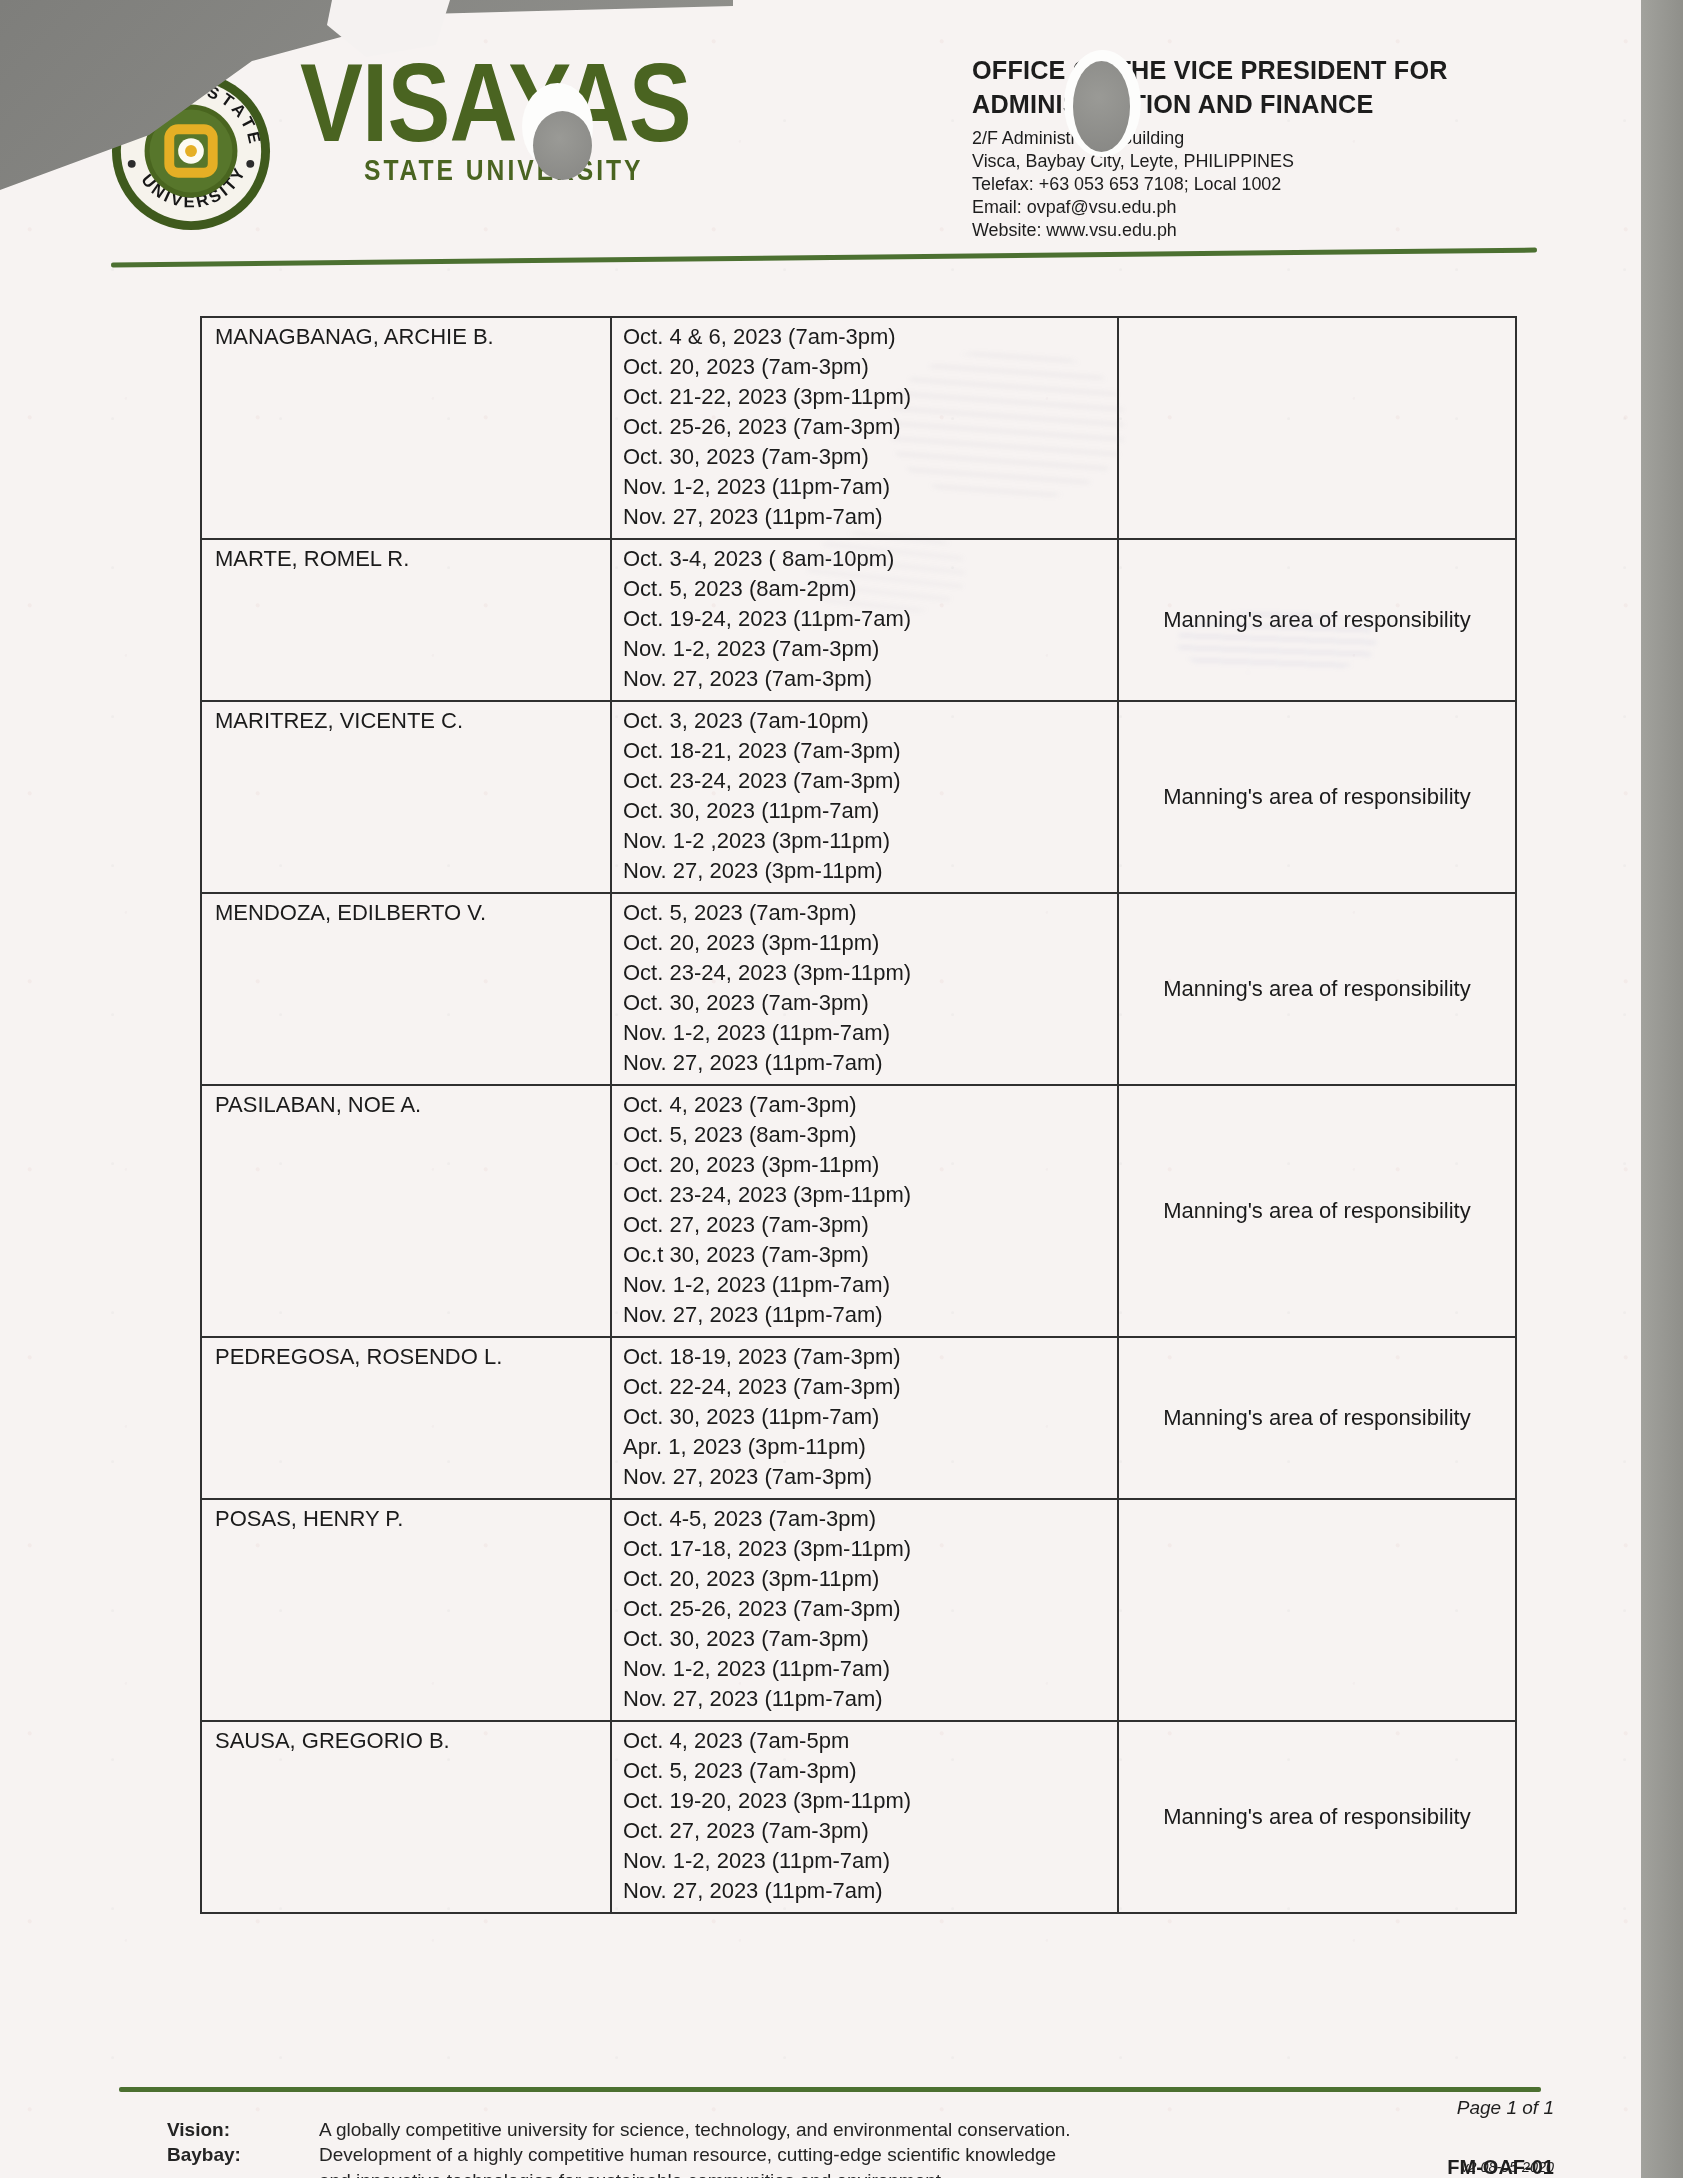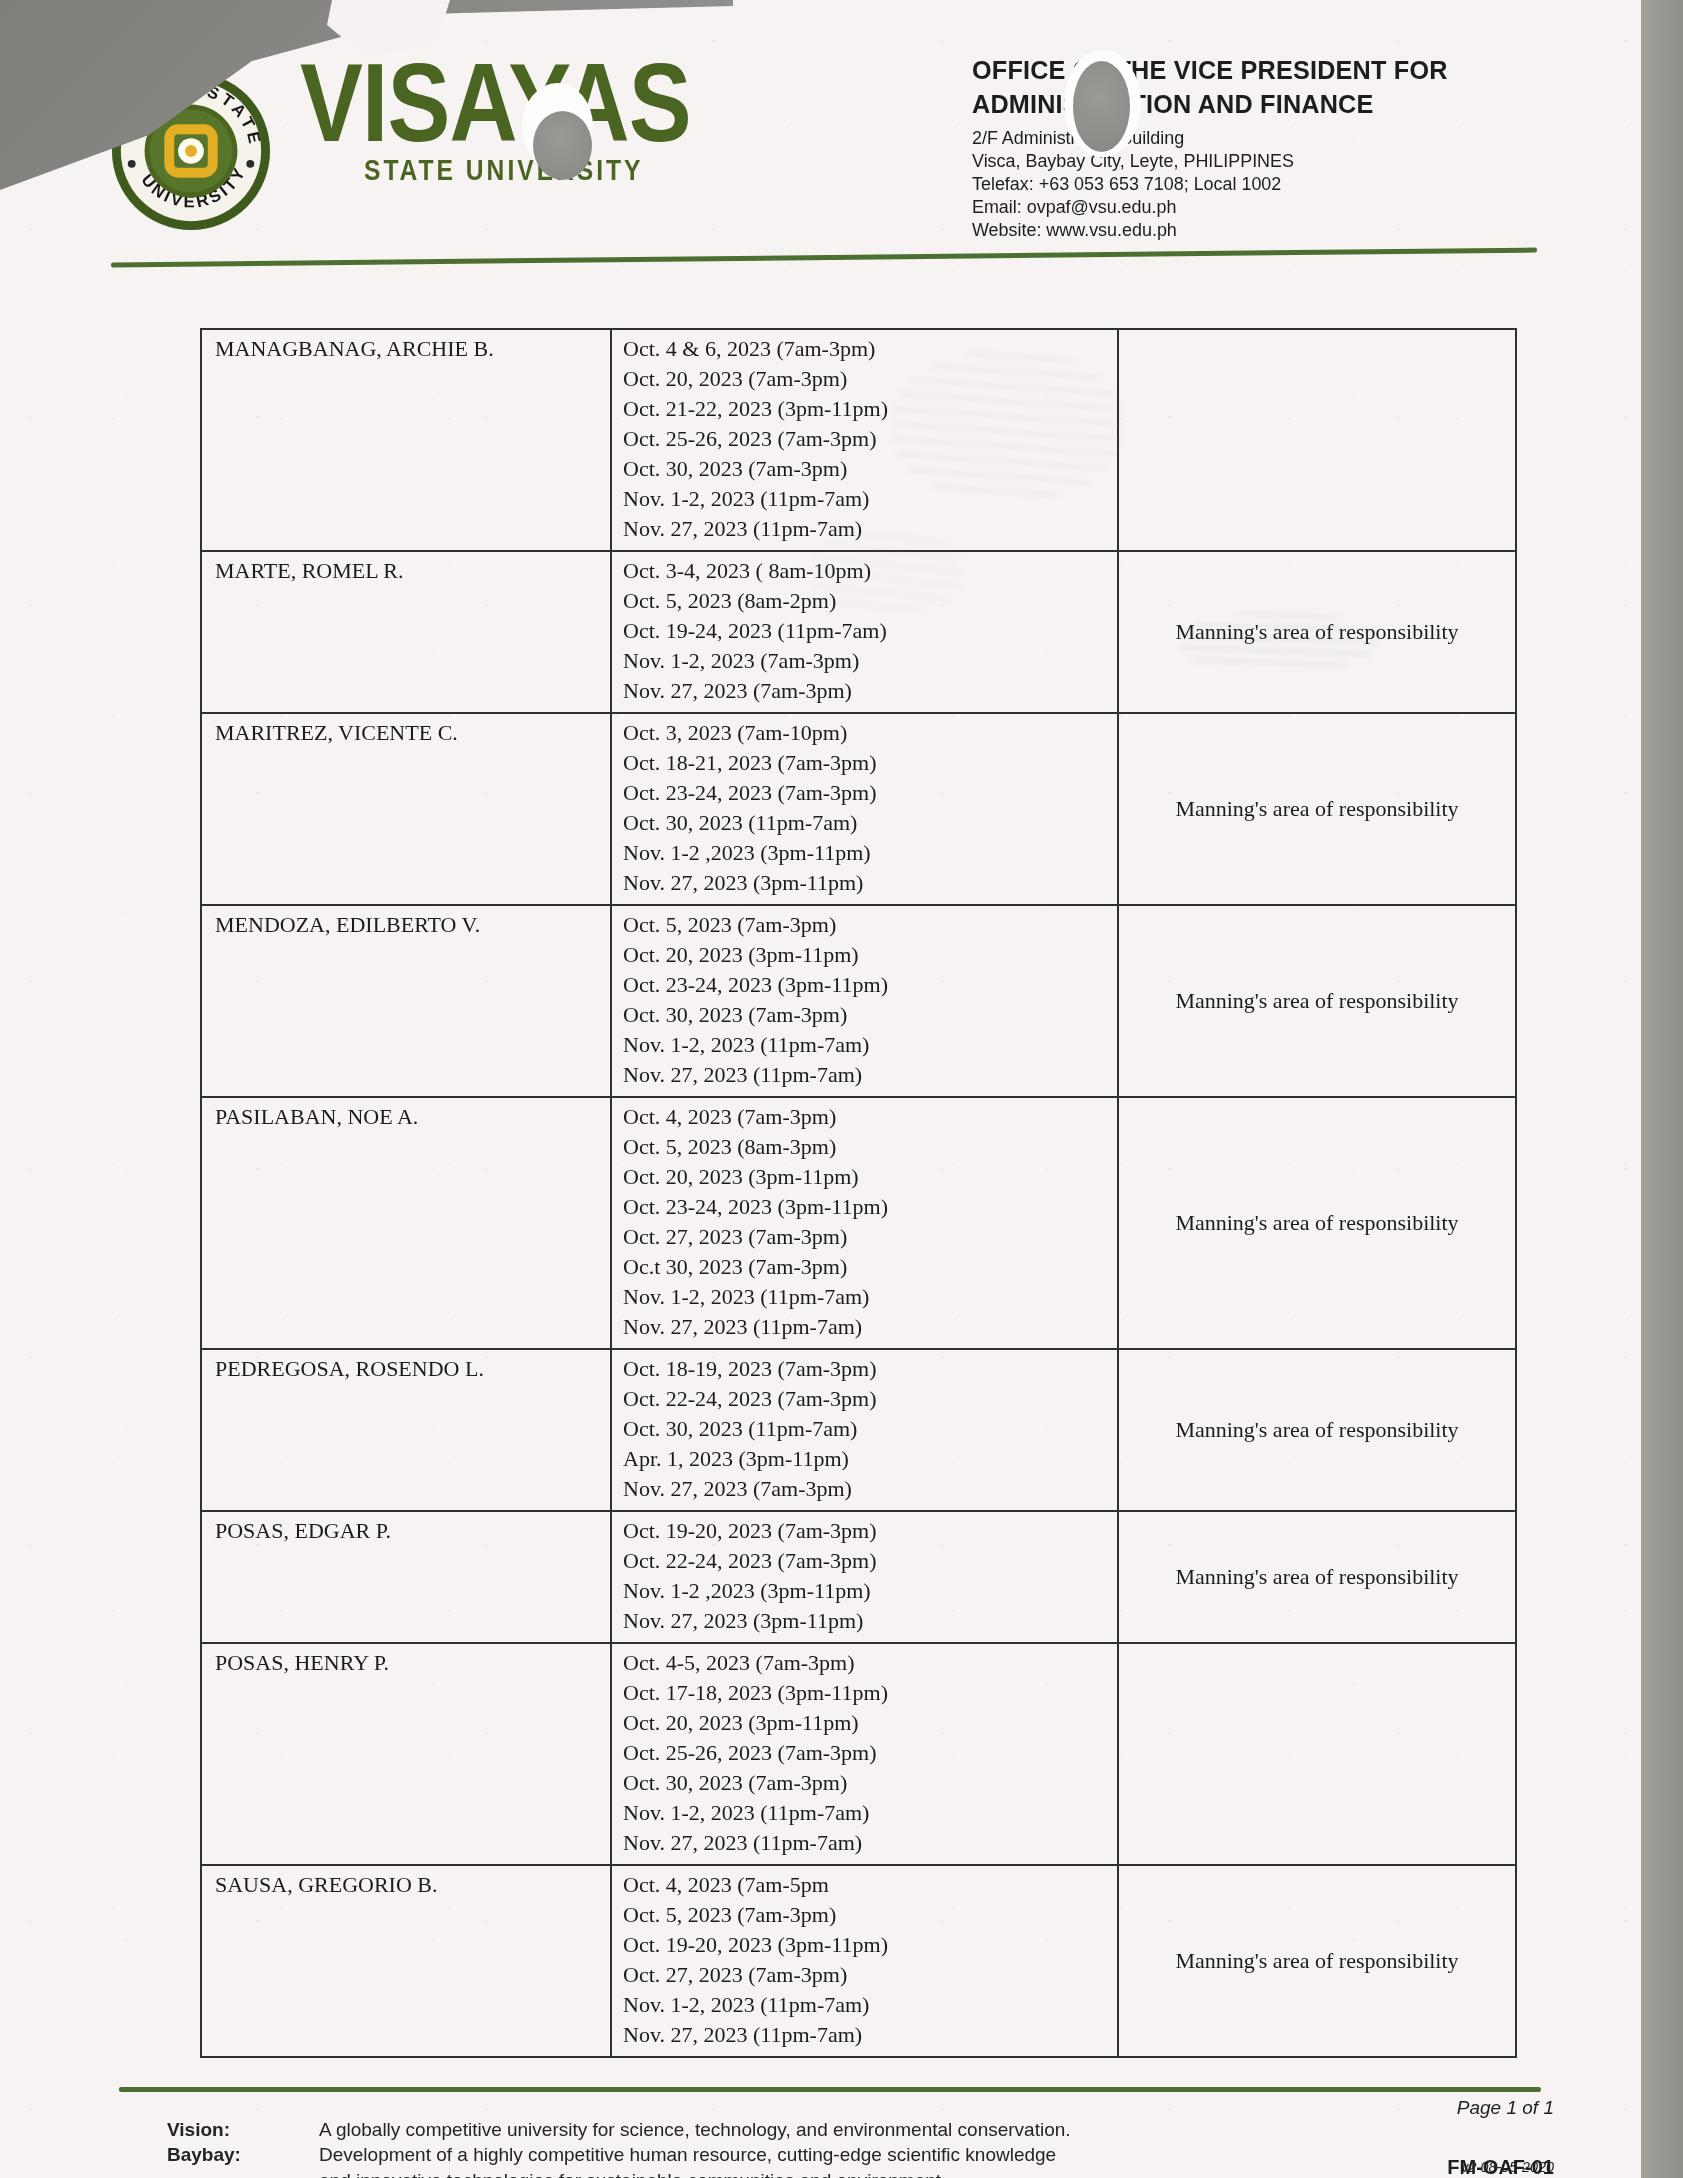--- a/index.html
+++ b/index.html
@@ -46,22 +46,22 @@
   .office-line{font-size:26px;font-weight:bold;line-height:34px;letter-spacing:0.2px;
         transform:scaleX(.97);transform-origin:left top;white-space:nowrap;}
   .office-address{margin-top:5px;font-size:18.3px;line-height:23px;font-weight:bold;
         transform:scaleX(.98);transform-origin:left top;}
   .office-address div{font-weight:normal;}
   .rule{position:absolute;height:5px;background:#4c7031;border-radius:2px;}
   .rule-top{left:111px;top:255px;width:1426px;transform:rotate(-0.6deg);}
   .rule-bottom{left:119px;top:2087px;width:1422px;}
 
   
-  .sched-table{position:absolute;left:200px;top:328px;border-collapse:collapse;
-        table-layout:fixed;width:1315px;color:#1b1b1b;font-family:Liberation Serif, serif;}
+  .sched-table{position:absolute;left:200px;top:316px;border-collapse:collapse;
+        table-layout:fixed;width:1315px;color:#1b1b1b;}
   .sched-table td{border:2px solid #303030;font-size:22px;line-height:30px;}
   td.cell-name{vertical-align:top;padding:4px 6px 6px 13px;white-space:nowrap;}
   td.cell-sched{vertical-align:top;padding:4px 6px 6px 11px;}
   td.cell-resp{vertical-align:middle;text-align:center;padding:0 14px;}
   .sched-line{white-space:nowrap;}
 
   
   .footer-label{position:absolute;left:167px;font-size:19px;font-weight:bold;color:#242424;}
   .footer-text{position:absolute;left:319px;font-size:19px;color:#242424;white-space:nowrap;}
   .page-info{position:absolute;left:1326px;width:228px;text-align:right;color:#1f1f1f;}
@@ -192,30 +192,20 @@
       <td class="cell-sched">
             <div class="sched-line">Oct. 18-19, 2023 (7am-3pm)</div>
             <div class="sched-line">Oct. 22-24, 2023 (7am-3pm)</div>
             <div class="sched-line">Oct. 30, 2023 (11pm-7am)</div>
             <div class="sched-line">Apr. 1, 2023 (3pm-11pm)</div>
             <div class="sched-line">Nov. 27, 2023 (7am-3pm)</div>
           </td>
       <td class="cell-resp">Manning's area of responsibility</td>
     </tr>
 
-    <tr>
-      <td class="cell-name">POSAS, EDGAR P.</td>
-      <td class="cell-sched">
-            <div class="sched-line">Oct. 19-20, 2023 (7am-3pm)</div>
-            <div class="sched-line">Oct. 22-24, 2023 (7am-3pm)</div>
-            <div class="sched-line">Nov. 1-2 ,2023 (3pm-11pm)</div>
-            <div class="sched-line">Nov. 27, 2023 (3pm-11pm)</div>
-          </td>
-      <td class="cell-resp">Manning's area of responsibility</td>
-    </tr>
 
     <tr>
       <td class="cell-name">POSAS, HENRY P.</td>
       <td class="cell-sched">
             <div class="sched-line">Oct. 4-5, 2023 (7am-3pm)</div>
             <div class="sched-line">Oct. 17-18, 2023 (3pm-11pm)</div>
             <div class="sched-line">Oct. 20, 2023 (3pm-11pm)</div>
             <div class="sched-line">Oct. 25-26, 2023 (7am-3pm)</div>
             <div class="sched-line">Oct. 30, 2023 (7am-3pm)</div>
             <div class="sched-line">Nov. 1-2, 2023 (11pm-7am)</div>

